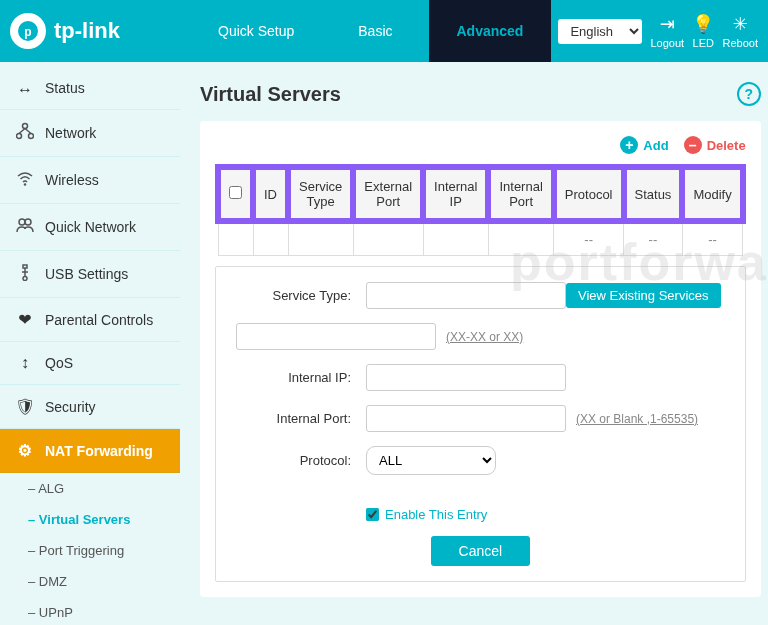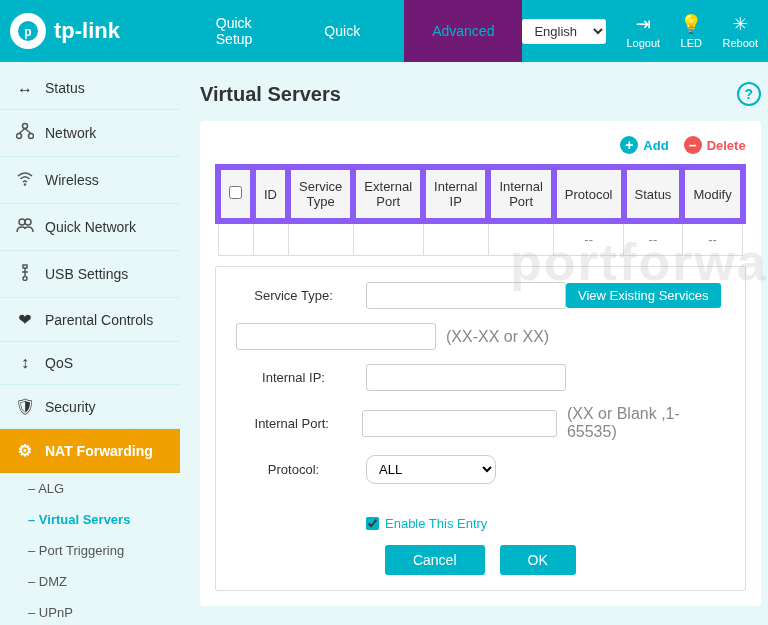--- a/index.html
+++ b/index.html
@@ -25,43 +25,43 @@
       border-radius: 50%;
       display: flex; align-items: center; justify-content: center;
       color: #00b4c8;
       font-weight: bold;
       font-size: 18px;
     }
     .logo-text { color: white; font-size: 22px; font-weight: bold; }
     .nav-tabs {
       display: flex;
       align-items: center;
-      gap: 16px;
+      gap: 8px;
       flex: 1;
       height: 100%;
     }
     .nav-tab {
       color: white;
       padding: 0 28px;
       height: 62px;
       display: flex;
       align-items: center;
       cursor: pointer;
       font-size: 14px;
       text-decoration: none;
     }
     .nav-tab.active {
-      background: #701a75;
+      background: #0f172a;
       color: #00b4c8;
-      font-weight: normal;
+      font-weight: bold;
     }
     .header-right {
       display: flex;
       align-items: center;
-      gap: 20px;
+      gap: 8px;
       margin-left: auto;
     }
     .lang-select {
       background: white;
       border: none;
       border-radius: 3px;
       padding: 4px 8px;
       font-size: 13px;
       color: #333;
       cursor: pointer;
@@ -210,37 +210,38 @@
       margin-top: 10px;
       border-radius: 2px;
     }
     .form-row {
       display: flex;
       align-items: center;
       margin-bottom: 14px;
     }
     .form-label {
       width: 130px;
-      text-align: center;
+      text-align: right;
       padding-right: 15px;
       color: #333;
       font-size: 13px;
     }
     .form-input {
       border: 1px solid #ccc;
       border-radius: 3px;
       padding: 5px 8px;
       font-size: 13px;
       width: 200px;
       outline: none;
     }
     .form-hint {
       margin-left: 10px;
       color: #888;
-      font-size: 16px;
+      font-size: 12px;
+      text-decoration: underline;
     }
     .view-services-btn {
       background: #00b4c8;
       color: white;
       border: none;
       border-radius: 3px;
       padding: 5px 12px;
       cursor: pointer;
       font-size: 13px;
     }
@@ -312,21 +313,21 @@
     <div class="logo-icon">
       <svg width="24" height="24" viewBox="0 0 24 24" fill="none">
         <circle cx="12" cy="12" r="10" fill="#00b4c8"></circle>
         <text x="12" y="17" text-anchor="middle" fill="white" font-size="12" font-weight="bold">p</text>
       </svg>
     </div>
     <span class="logo-text">tp-link</span>
   </div>
   <nav class="nav-tabs">
     <a class="nav-tab">Quick Setup</a>
-    <a class="nav-tab">Quick</a>
+    <a class="nav-tab">Basic</a>
     <a class="nav-tab active">Advanced</a>
   </nav>
   <div class="header-right">
     <select class="lang-select">
       <option>English</option>
       <option>Chinese</option>
       <option>French</option>
     </select>
     <div class="header-btn">
       <span class="header-btn-icon">⇥</span>
@@ -496,18 +497,17 @@
             <option>UDP</option>
             <option>TCP/UDP</option>
           </select>
         </div>
         <div class="enable-row">
           <input type="checkbox" checked="" style="">
           <span class="enable-label">Enable This Entry</span>
         </div>
         <div class="form-buttons">
           <button class="btn-cancel">Cancel</button>
-          <button class="btn-ok">OK</button>
         </div>
       </div>
     </div>
   </div>
 </div>
 
 </body></html>

